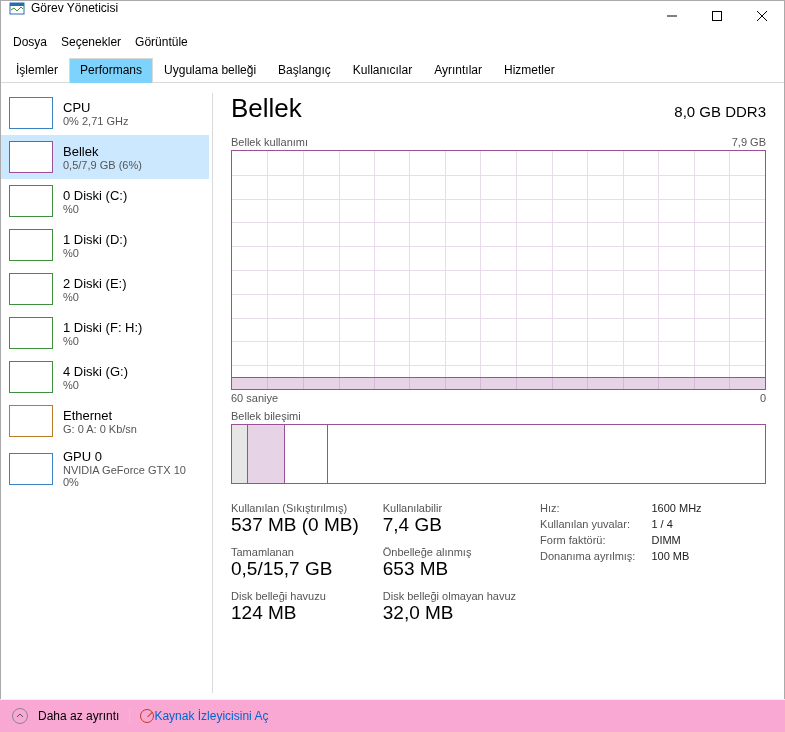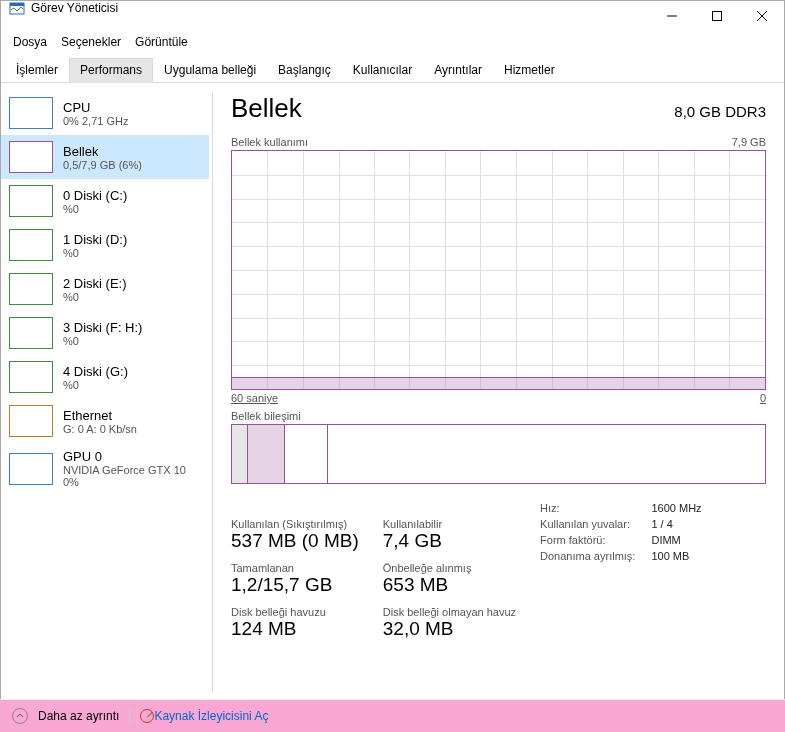--- a/index.html
+++ b/index.html
@@ -5,48 +5,48 @@
   * { box-sizing: border-box; margin: 0; padding: 0; }
   body { font-family: "Segoe UI", Tahoma, sans-serif; font-size: 12px; background: #fff; color: #000; width: 785px; height: 732px; overflow: hidden; border: 1px solid #aaa; }
   .titlebar { display: flex; align-items: flex-start; height: 30px; padding: 0 0 0 8px; }
   .titlebar .icon { width: 16px; height: 16px; margin-right: 6px; }
   .titlebar .title { flex: 1; font-size: 12px; }
   .winbtn { width: 45px; height: 30px; display: flex; align-items: center; justify-content: center; cursor: default; }
   .menubar { display: flex; gap: 2px; padding: 2px 6px; font-size: 12px; }
   .menubar span { padding: 2px 6px; cursor: default; }
   .tabs { display: flex; border-bottom: 1px solid #d9d9d9; padding: 0 4px; margin-top: 4px; }
   .tab { padding: 4px 10px 6px 10px; font-size: 12px; cursor: default; border: 1px solid transparent; border-bottom: none; position: relative; top: 1px; }
-  .tab.active { border-color: #d9d9d9; background: #e5e5e5; }
+  .tab.active { border-color: #d9d9d9; background: #7dd3fc; }
   .content { display: flex; height: 620px; }
   .sidebar { width: 212px; padding: 8px 4px 8px 0; overflow-y: auto; position: relative; }
   .sidebar::after { content: ""; position: absolute; right: 0; top: 10px; bottom: 10px; width: 1px; background: #d9d9d9; }
   .sb-item { display: flex; align-items: center; padding: 6px 8px; cursor: default; border-radius: 0; }
   .sb-item.selected { background: #cce8ff; }
   .sb-thumb { width: 44px; height: 32px; border: 1px solid; margin-right: 10px; flex-shrink: 0; background: #fff; }
   .sb-text { display: flex; flex-direction: column; overflow: hidden; }
   .sb-title { font-size: 13px; white-space: nowrap; overflow: hidden; text-overflow: ellipsis; }
   .sb-sub { font-size: 11px; color: #555; white-space: nowrap; overflow: hidden; text-overflow: ellipsis; }
   .main { flex: 1; padding: 10px 18px 10px 18px; overflow: hidden; }
   .main-header { display: flex; justify-content: space-between; align-items: baseline; }
   .main-header h1 { font-size: 26px; font-weight: 400; }
   .main-header .hdr-right { font-size: 15px; }
   .chart-label-row { display: flex; justify-content: space-between; font-size: 11px; color: #555; margin-top: 12px; }
   .big-chart { height: 240px; border: 1px solid #9b4f96; margin-top: 2px; position: relative; background: #fff; }
   .big-chart .grid-v, .big-chart .grid-h { position: absolute; background: #e8dceb; }
   .big-chart .grid-v { top: 0; bottom: 0; width: 1px; }
   .big-chart .grid-h { left: 0; right: 0; height: 1px; }
   .big-chart .usage-line { position: absolute; left: 0; right: 0; bottom: 11px; height: 1px; background: #9b4f96; }
   .big-chart .usage-fill { position: absolute; left: 0; right: 0; bottom: 0; height: 11px; background: rgba(155,79,150,0.25); }
-  .axis-row { display: flex; justify-content: space-between; font-size: 11px; color: #555; margin-top: 2px; text-decoration: underline; }
+  .axis-row { display: flex; justify-content: space-between; font-size: 11px; color: #555; margin-top: 2px; }
   .comp-chart { height: 60px; border: 1px solid #9b4f96; margin-top: 2px; position: relative; background: #fff; }
   .comp-seg { position: absolute; top: 0; bottom: 0; border-right: 1px solid #9b4f96; }
   .comp-seg.hw { background: #e6e6e6; }
   .comp-seg.used { background: rgba(155,79,150,0.25); }
   .stats { display: flex; margin-top: 18px; gap: 24px; }
-  .stats-col { display: flex; flex-direction: column; gap: 10px; margin-top: 16px; }
+  .stats-col { display: flex; flex-direction: column; gap: 10px; }
   .stat-label { font-size: 11px; color: #555; }
   .stat-val { font-size: 19px; font-weight: 400; }
   .kv { display: grid; grid-template-columns: auto auto; column-gap: 16px; row-gap: 4px; font-size: 11px; color: #222; align-content: start; }
   .kv .k { color: #555; }
   .footer { display: flex; align-items: center; gap: 10px; padding: 8px 12px; font-size: 12px; border-top: 1px solid #eee; position: absolute; bottom: 0; left: 0; right: 0; background: #f9a8d4; }
   .footer .chev { display: inline-flex; width: 16px; height: 16px; border: 1px solid #888; border-radius: 50%; align-items: center; justify-content: center; font-size: 10px; color: #555; }
   .footer .link { color: #0066cc; cursor: pointer; display: flex; align-items: center; }
   .footer .sep { width: 1px; height: 16px; background: #ccc; }
   .resmon-icon { width: 14px; height: 14px; border: 1px solid #c0392b; border-radius: 50%; position: relative; display: inline-block; }
   .resmon-icon::after { content: ""; position: absolute; left: 50%; top: 0; width: 1px; height: 7px; background: #c0392b; transform: rotate(45deg); transform-origin: bottom; }
@@ -131,21 +131,21 @@
     <div class="sb-item">
       <div class="sb-thumb" style="border-color:#3f8f3f"></div>
       <div class="sb-text">
         <span class="sb-title">2 Diski (E:)</span>
         <span class="sb-sub">%0</span>
       </div>
     </div>
     <div class="sb-item">
       <div class="sb-thumb" style="border-color:#3f8f3f"></div>
       <div class="sb-text">
-        <span class="sb-title">3 Diski (F: H:)</span>
+        <span class="sb-title">1 Diski (F: H:)</span>
         <span class="sb-sub">%0</span>
       </div>
     </div>
     <div class="sb-item">
       <div class="sb-thumb" style="border-color:#3f8f3f"></div>
       <div class="sb-text">
         <span class="sb-title">4 Diski (G:)</span>
         <span class="sb-sub">%0</span>
       </div>
     </div>
@@ -218,21 +218,21 @@
     </div>
 
     <div class="stats">
       <div class="stats-col">
         <div>
           <div class="stat-label">Kullanılan (Sıkıştırılmış)</div>
           <div class="stat-val">537 MB (0 MB)</div>
         </div>
         <div>
           <div class="stat-label">Tamamlanan</div>
-          <div class="stat-val">1,2/15,7 GB</div>
+          <div class="stat-val">0,5/15,7 GB</div>
         </div>
         <div>
           <div class="stat-label">Disk belleği havuzu</div>
           <div class="stat-val">124 MB</div>
         </div>
       </div>
       <div class="stats-col">
         <div>
           <div class="stat-label">Kullanılabilir</div>
           <div class="stat-val">7,4 GB</div>

